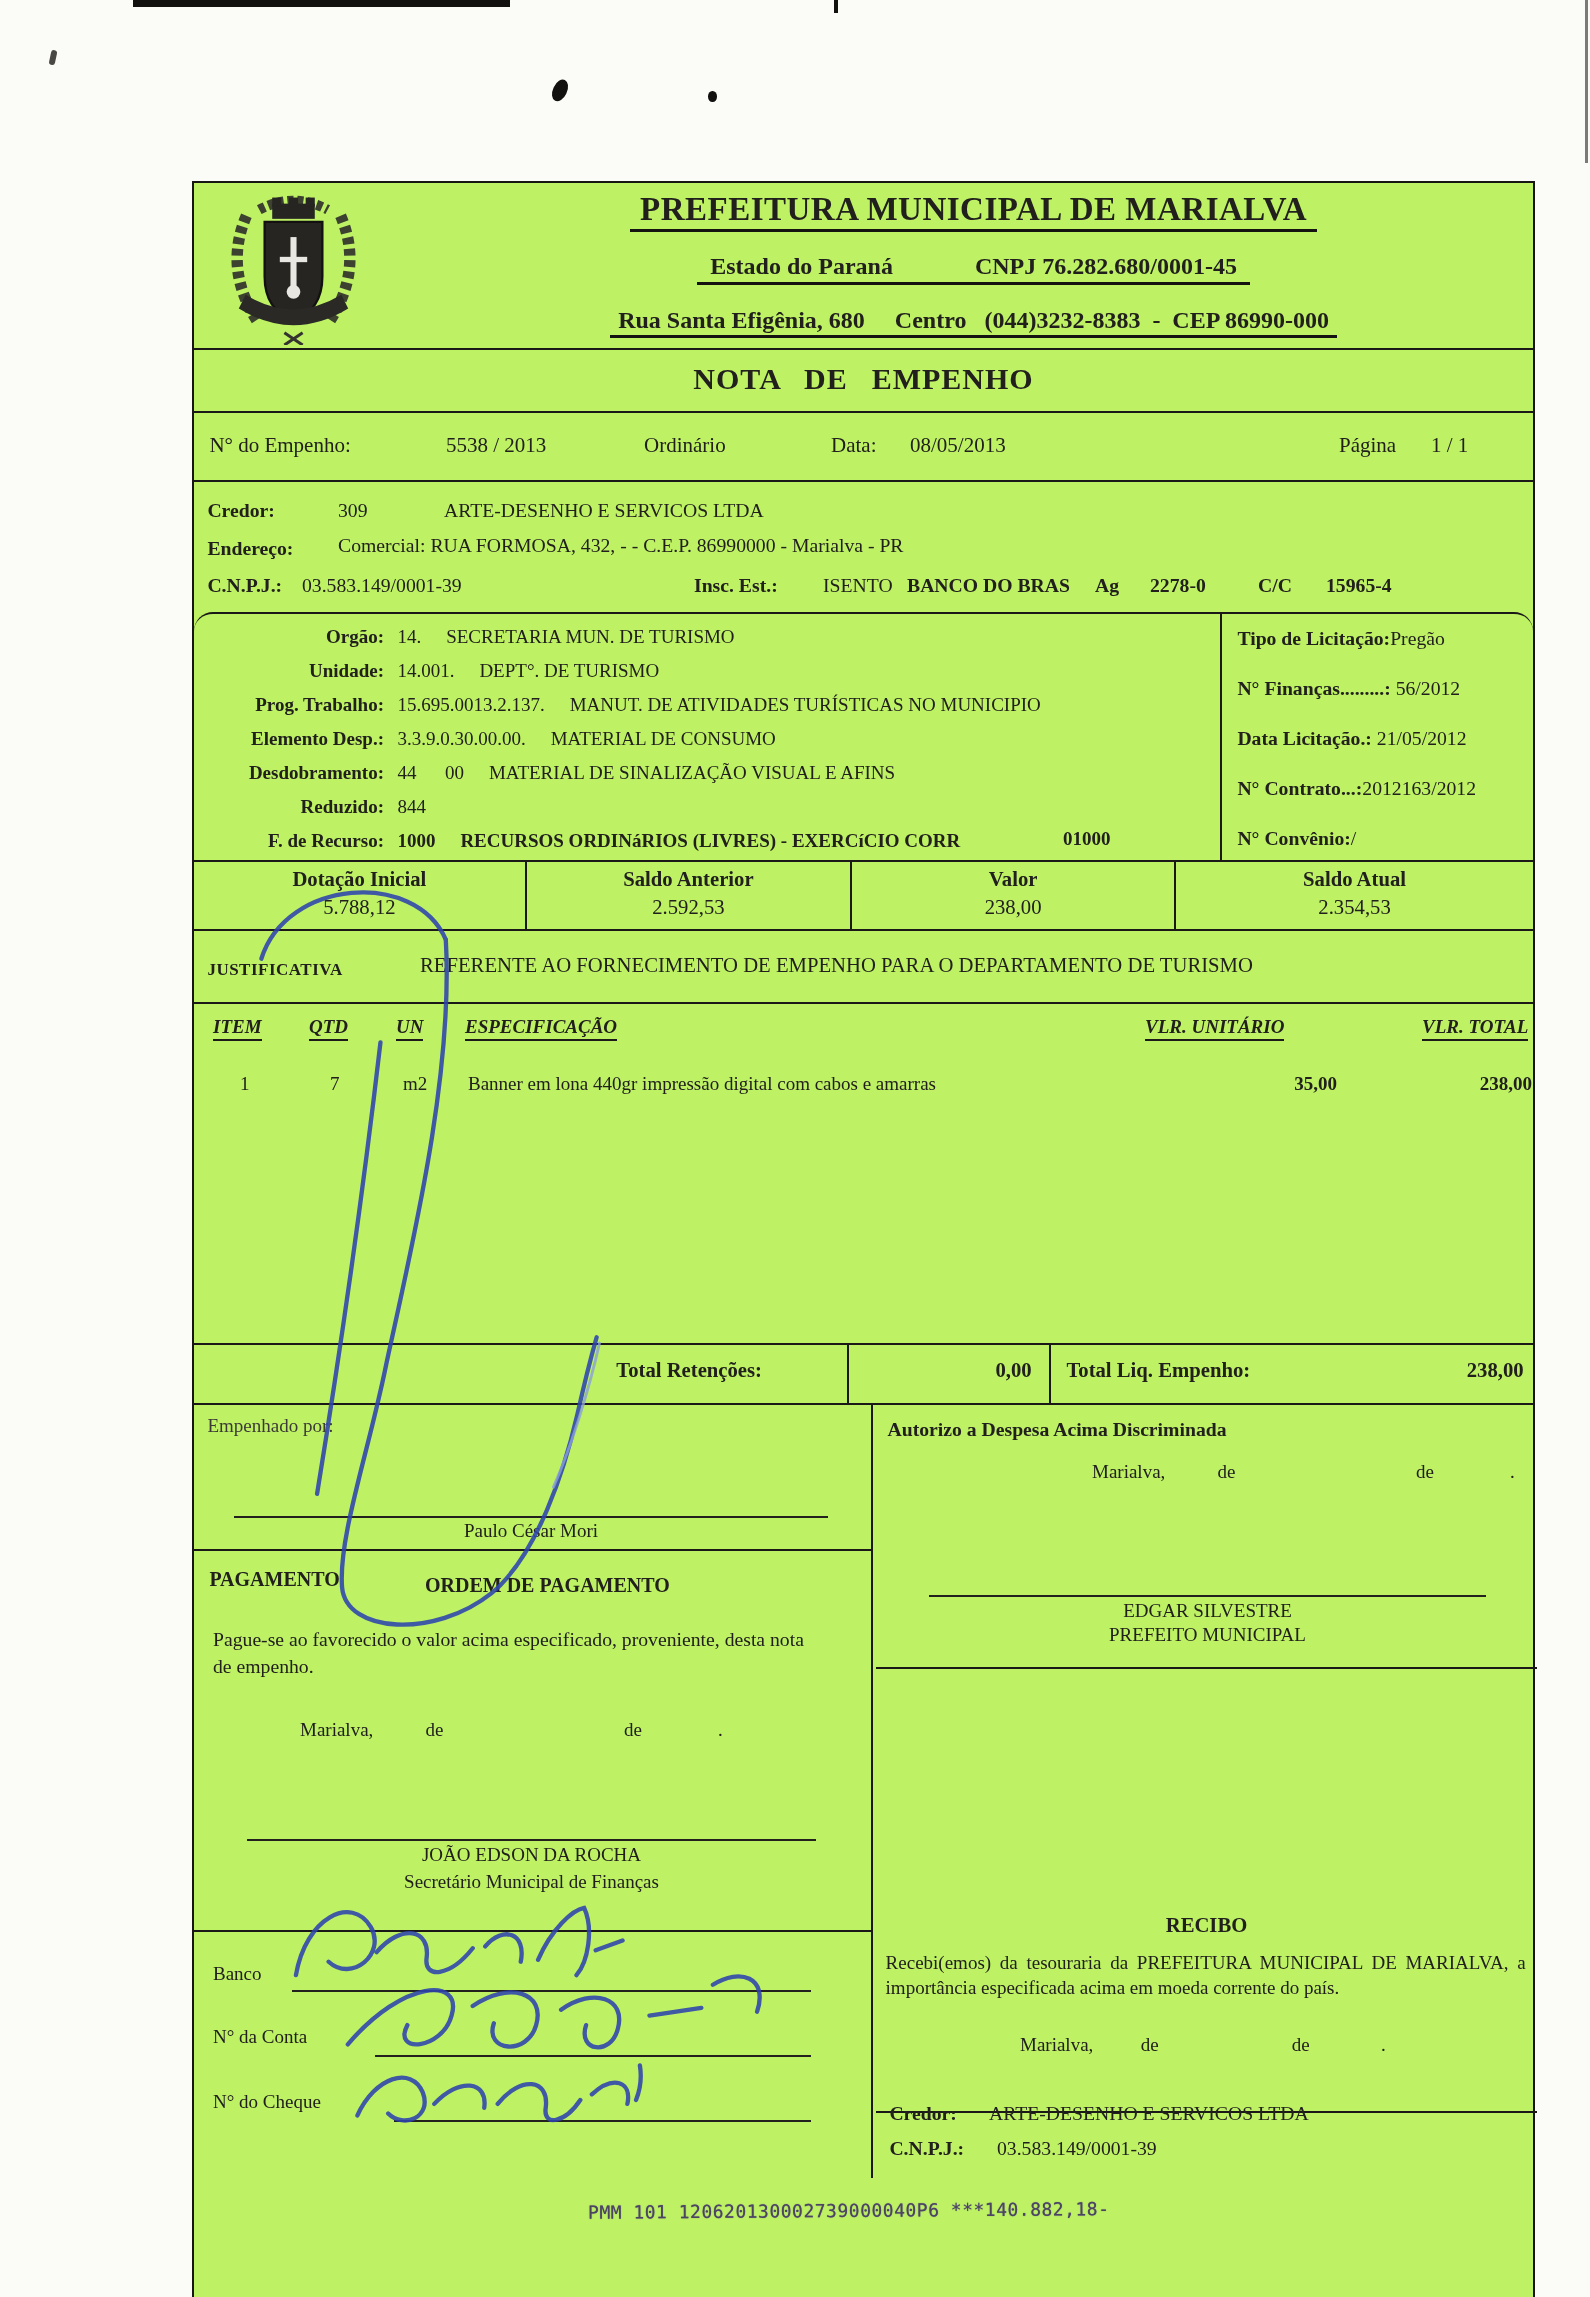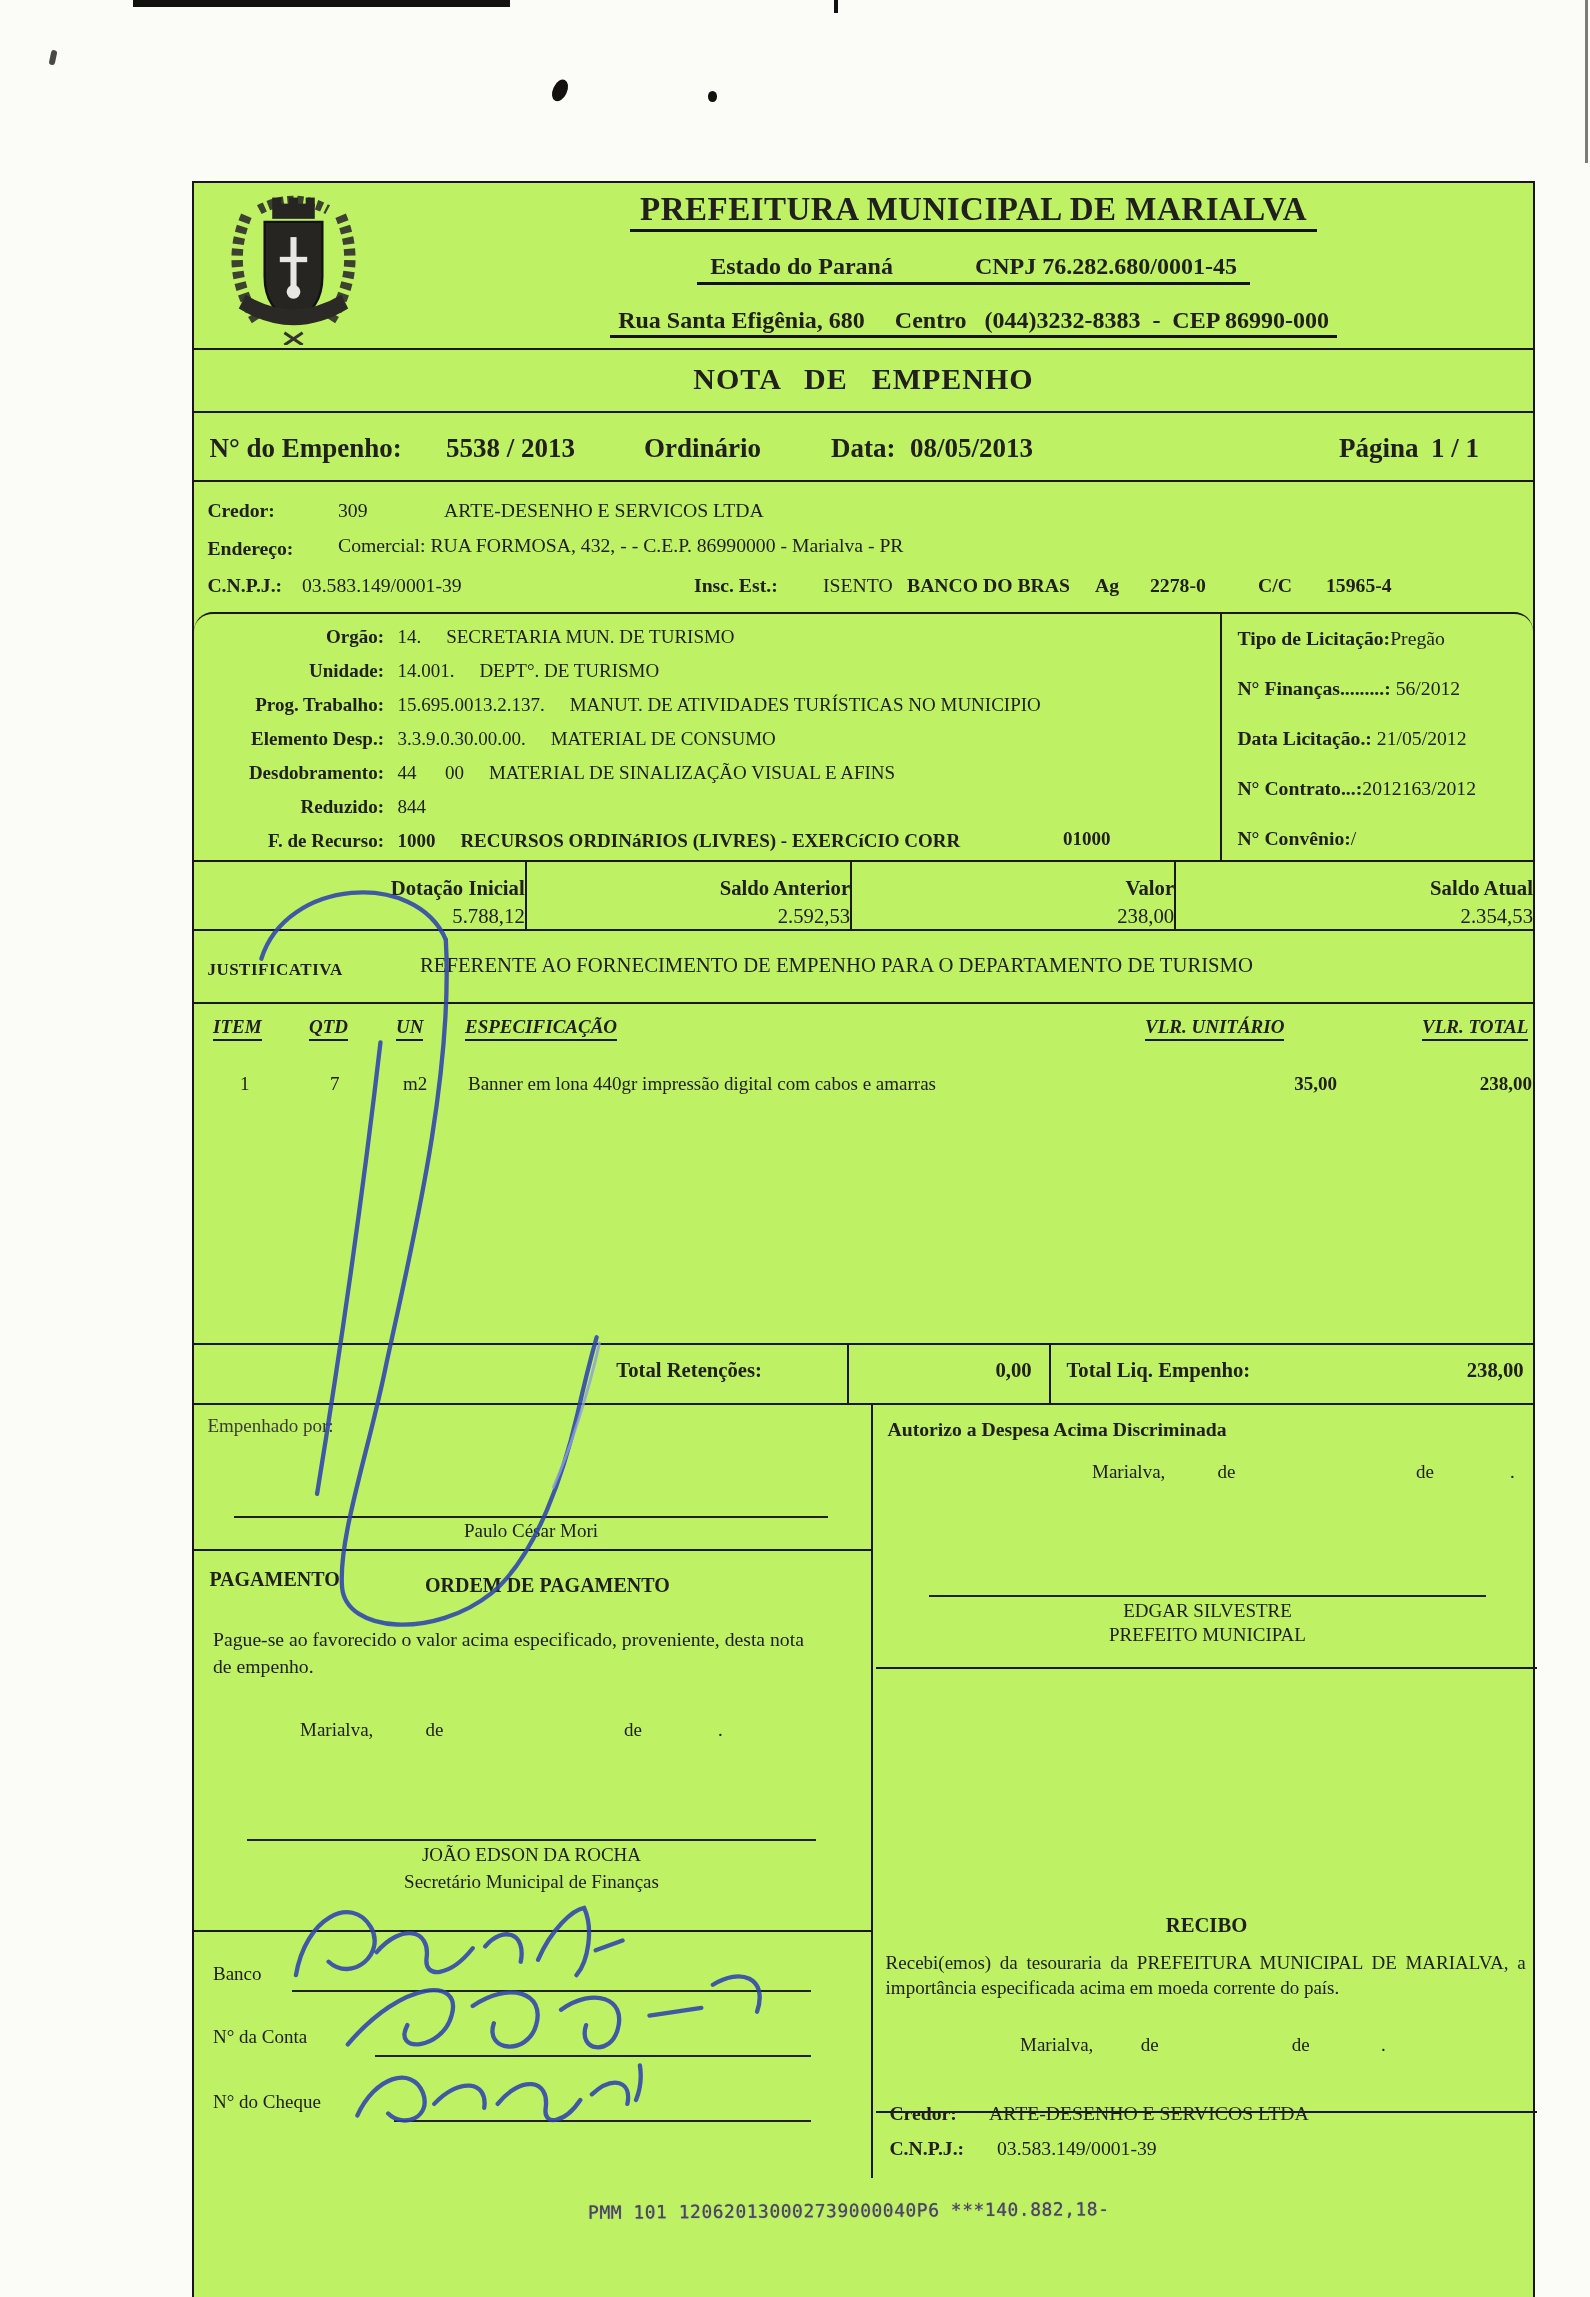--- a/index.html
+++ b/index.html
@@ -28,21 +28,21 @@
     padding:0 7.7px 1.9px 7.7px;font-size:24px;font-weight:bold;white-space:pre;}
   .doc-title{text-align:center;font-size:30px;font-weight:bold;word-spacing:15.4px;
     padding-top:11.5px;letter-spacing:1px;}
   .sig-line{position:absolute;border-top:2.4px solid #23211e;height:0;}
   .small-cap{font-size:17px;font-weight:bold;letter-spacing:0.5px;}
   .lic-label{font-weight:bold;font-size:19.7px;}
   .org-row{height:34px;display:flex;align-items:center;font-size:19px;}
   .org-label{width:190px;text-align:right;font-weight:bold;flex:none;}
   .org-code{margin-left:13.4px;white-space:pre;}
   .org-desc{margin-left:25px;}
-  .dot-cell{float:left;height:100%;text-align:right;padding-top:15px;font-size:20.7px;}
+  .dot-cell{float:left;height:100%;text-align:center;padding-top:6px;font-size:20.7px;}
   .dot-cell .lbl{font-weight:bold;}
   .dot-cell .val{margin-top:4.8px;}
   .it-hdr{font-style:italic;font-weight:bold;font-size:19px;
     border-bottom:2.4px solid #1c1b19;padding-bottom:1.9px;position:absolute;}
   .ink{position:absolute;left:0;top:0;pointer-events:none;}
   .machine{
     font-family:"DejaVu Sans Mono", monospace;font-size:18px;color:#4b4560;
     letter-spacing:0.5px;transform:rotate(-.4deg);text-shadow:0 0 1px #6a6386;
   }
   .artifact{position:absolute;background:#121110;}
@@ -83,21 +83,21 @@
         <span class="subline"><span>Estado do Paraná</span><span class="gap"></span><span>CNPJ 76.282.680/0001-45</span></span>
       </div>
       <div><span class="addrline">Rua Santa Efigênia, 680     Centro   (044)3232-8383  -  CEP 86990-000</span></div>
     </div>
   </div>
 
   <div class="sect doc-title" style="top:165px;height:62px;">
     <span>NOTA DE EMPENHO</span>
   </div>
 
-  <div class="sect" style="top:228px;height:69px;font-size:27px;font-weight:bold;">
+  <div class="sect" style="top:228px;height:69px;font-size:21px;font-weight:normal;">
     <span class="abs" style="left:15.4px;top:20px;">N° do Empenho:</span>
     <span class="abs" style="left:252px;top:20px;">5538 / 2013</span>
     <span class="abs" style="left:450px;top:20px;">Ordinário</span>
     <span class="abs" style="left:637px;top:20px;">Data:</span>
     <span class="abs" style="left:716px;top:20px;">08/05/2013</span>
     <span class="abs" style="left:1145px;top:20px;">Página</span>
     <span class="abs" style="left:1237px;top:20px;">1 / 1</span>
   </div>
 
   <div class="sect" style="top:297px;height:133px;font-size:19.7px;">

